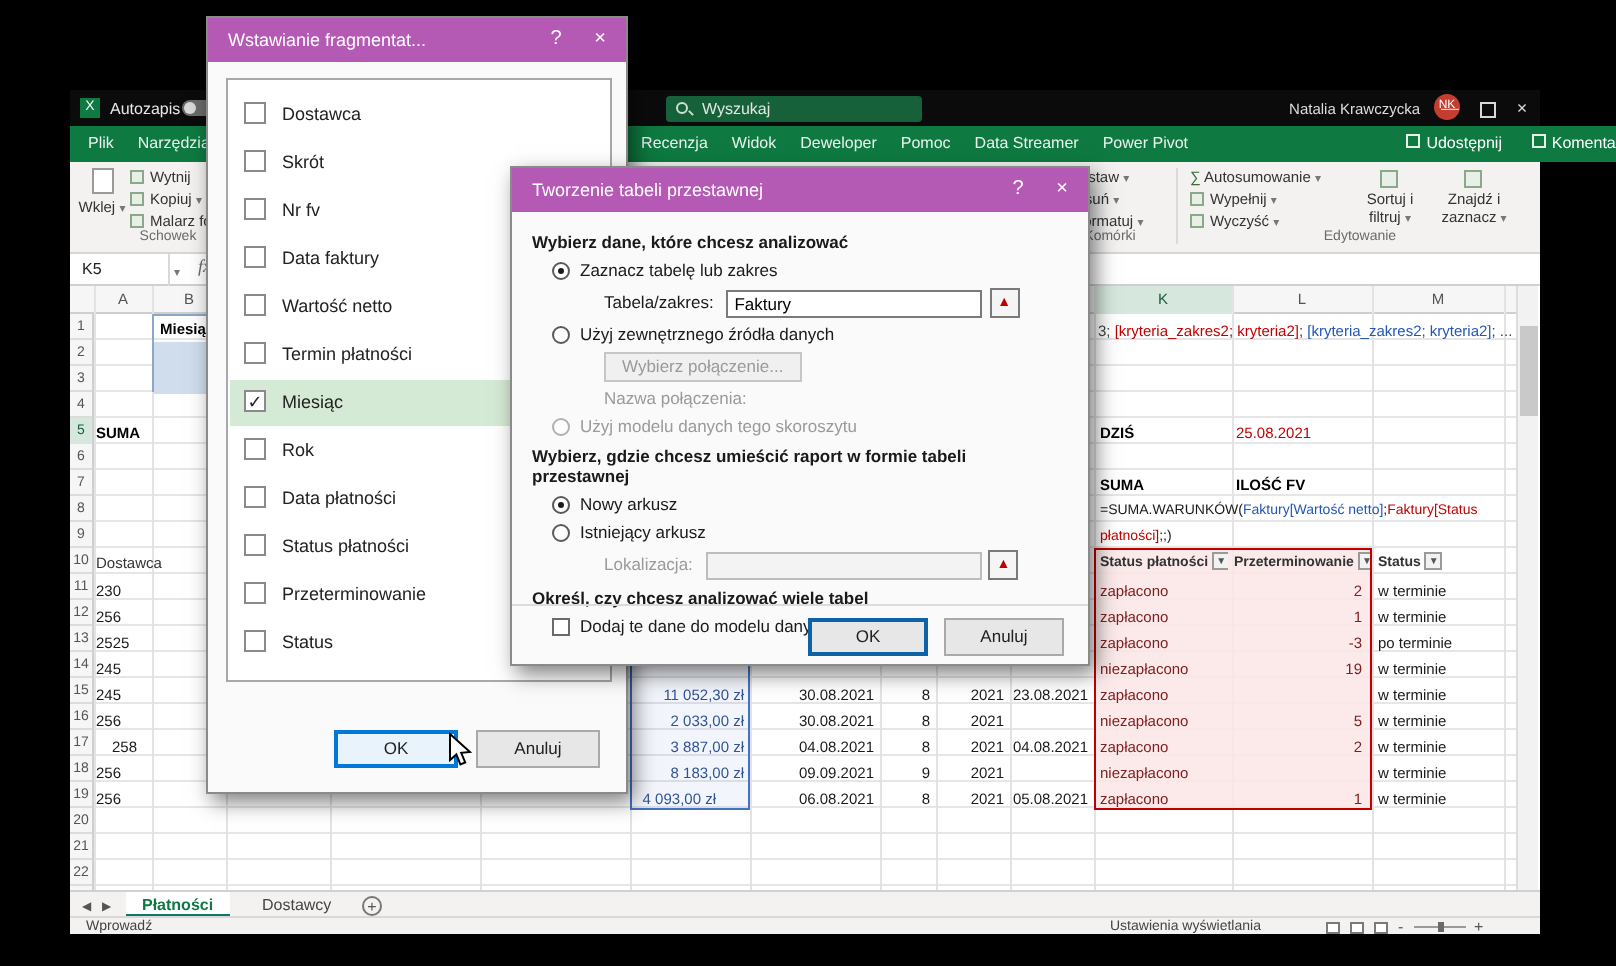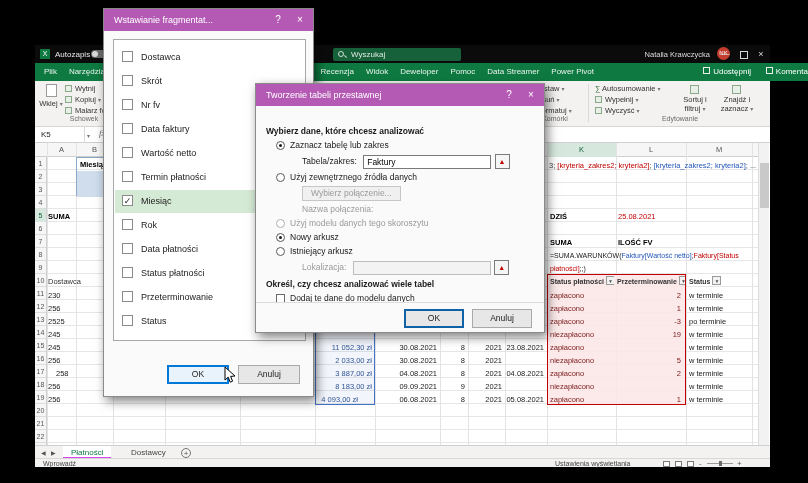--- a/index.html
+++ b/index.html
@@ -77,21 +77,21 @@
   .filter-btn { display:inline-block; width:9px; height:9px; border:1px solid #9a9a9a; background:#f2f2f2; color:#555; font-size:5px; text-align:center; line-height:8px; vertical-align:1px; margin-left:2px; }
 
   
   #vscroll { position:absolute; left:723px; top:98px; width:11px; height:315px; background:#f2f2f2; border-left:1px solid #ddd; }
   #vthumb { position:absolute; left:1px; top:20px; width:9px; height:45px; background:#c9c9c9; }
 
   
   #stabs { position:absolute; left:0; top:400px; width:735px; height:13px; background:#f3f2f1; border-top:1px solid #d0d0d0; font-size:8px; }
   .tab-arrow { position:absolute; top:3px; font-size:6px; color:#555; }
   .stab { position:absolute; top:0; height:13px; line-height:13px; padding:0 8px; color:#444; }
-  .stab.active { background:#fff; color:#0e7a41; font-weight:normal; border-bottom:2px solid #d946ef; }
+  .stab.active { background:#fff; color:#0e7a41; font-weight:bold; border-bottom:2px solid #0f766e; }
   #addsheet { position:absolute; left:146px; top:1.5px; width:10px; height:10px; border:1px solid #767676; border-radius:50%; font-size:8px; color:#555; text-align:center; line-height:9px; }
 
   
   #sbar { position:absolute; left:0; top:413px; width:735px; height:9px; background:#f3f2f1; border-top:1px solid #d8d8d8; font-size:7px; color:#444; }
   #mode { position:absolute; left:8px; top:1px; }
   #disp { position:absolute; left:520px; top:1px; }
   .view-ic { position:absolute; top:1.5px; width:7px; height:6px; border:1px solid #7a7a7a; background:#fff; }
   #zoomline { position:absolute; left:672px; top:4px; width:26px; height:1px; background:#9a9a9a; }
   #zoomknob { position:absolute; left:684px; top:2px; width:3px; height:5px; background:#6a6a6a; }
   .zbtn { position:absolute; top:0; font-size:8px; color:#555; }
@@ -107,21 +107,21 @@
   
   #dlg-slicer { left:103px; top:8px; width:211px; height:389px; z-index:50; }
   #slicer-panel { position:absolute; left:9px; top:30px; width:193px; height:302px; background:#fff; border:1px solid #a8a8a8; }
   .chkrow { position:absolute; left:1px; width:189px; height:23px; }
   .chkrow.hl { background:#d5ead5; }
   .chk { position:absolute; left:7px; top:5px; width:11px; height:11px; border:1px solid #8a8a8a; background:#fff; font-size:9px; line-height:10px; text-align:center; color:#222; }
   .chklabel { position:absolute; left:26px; top:0; font-size:9px; color:#222; line-height:23px; }
 
   
   #dlg-pivot { left:255px; top:83px; width:290px; height:250px; z-index:60; font-size:8.5px; color:#1a1a1a; }
-  #pv-body { position:absolute; left:0; top:22px; right:0; bottom:0; padding:17px 10px 0 10px; }
+  #pv-body { position:absolute; left:0; top:22px; right:0; bottom:0; padding:7px 10px 0 10px; }
   .sect { font-weight:bold; margin:3px 0 3px 0; }
   .rrow { position:relative; padding-left:24px; height:13px; line-height:13px; margin-bottom:1px; }
   .rrow.ind { padding-left:36px; }
   .radio { position:absolute; left:10px; top:2px; width:9px; height:9px; border:1px solid #5a5a5a; border-radius:50%; background:#fff; }
   .radio.on::after { content:""; position:absolute; left:2px; top:2px; width:3px; height:3px; border-radius:50%; background:#1a1a1a; }
   .radio.dis { border-color:#b0b0b0; }
   .dis-t { color:#9a9a9a; }
   .inp { display:inline-block; vertical-align:middle; height:14px; border:1px solid #7a7a7a; background:#fff; font-size:8.5px; line-height:12px; padding:0 3px; font-family:"Liberation Sans", sans-serif; }
   .inp:disabled, .inp.dis { background:#f3f3f3; border-color:#bdbdbd; }
   .picker { display:inline-block; vertical-align:middle; width:15px; height:15px; border:1px solid #7a7a7a; background:#f5f5f5; color:#c00000; font-size:7px; text-align:center; line-height:14px; margin-left:1px; }
@@ -455,20 +455,21 @@
         <span>Użyj zewnętrznego źródła danych</span>
       </div>
       <div class="rrow ind" style="height:17px; line-height:17px;">
         <span class="smallbtn">Wybierz połączenie...</span>
       </div>
       <div class="rrow ind dis-t">Nazwa połączenia:</div>
       <div class="rrow dis-t">
         <span class="radio dis"></span>
         <span>Użyj modelu danych tego skoroszytu</span>
       </div>
+      <div class="sect">Wybierz, gdzie chcesz umieścić raport w formie tabeli przestawnej</div>
       <div class="rrow">
         <span class="radio on"></span>
         <span>Nowy arkusz</span>
       </div>
       <div class="rrow">
         <span class="radio"></span>
         <span>Istniejący arkusz</span>
       </div>
       <div class="rrow ind" style="height:17px; line-height:17px;">
         <span class="dis-t">Lokalizacja:</span>

